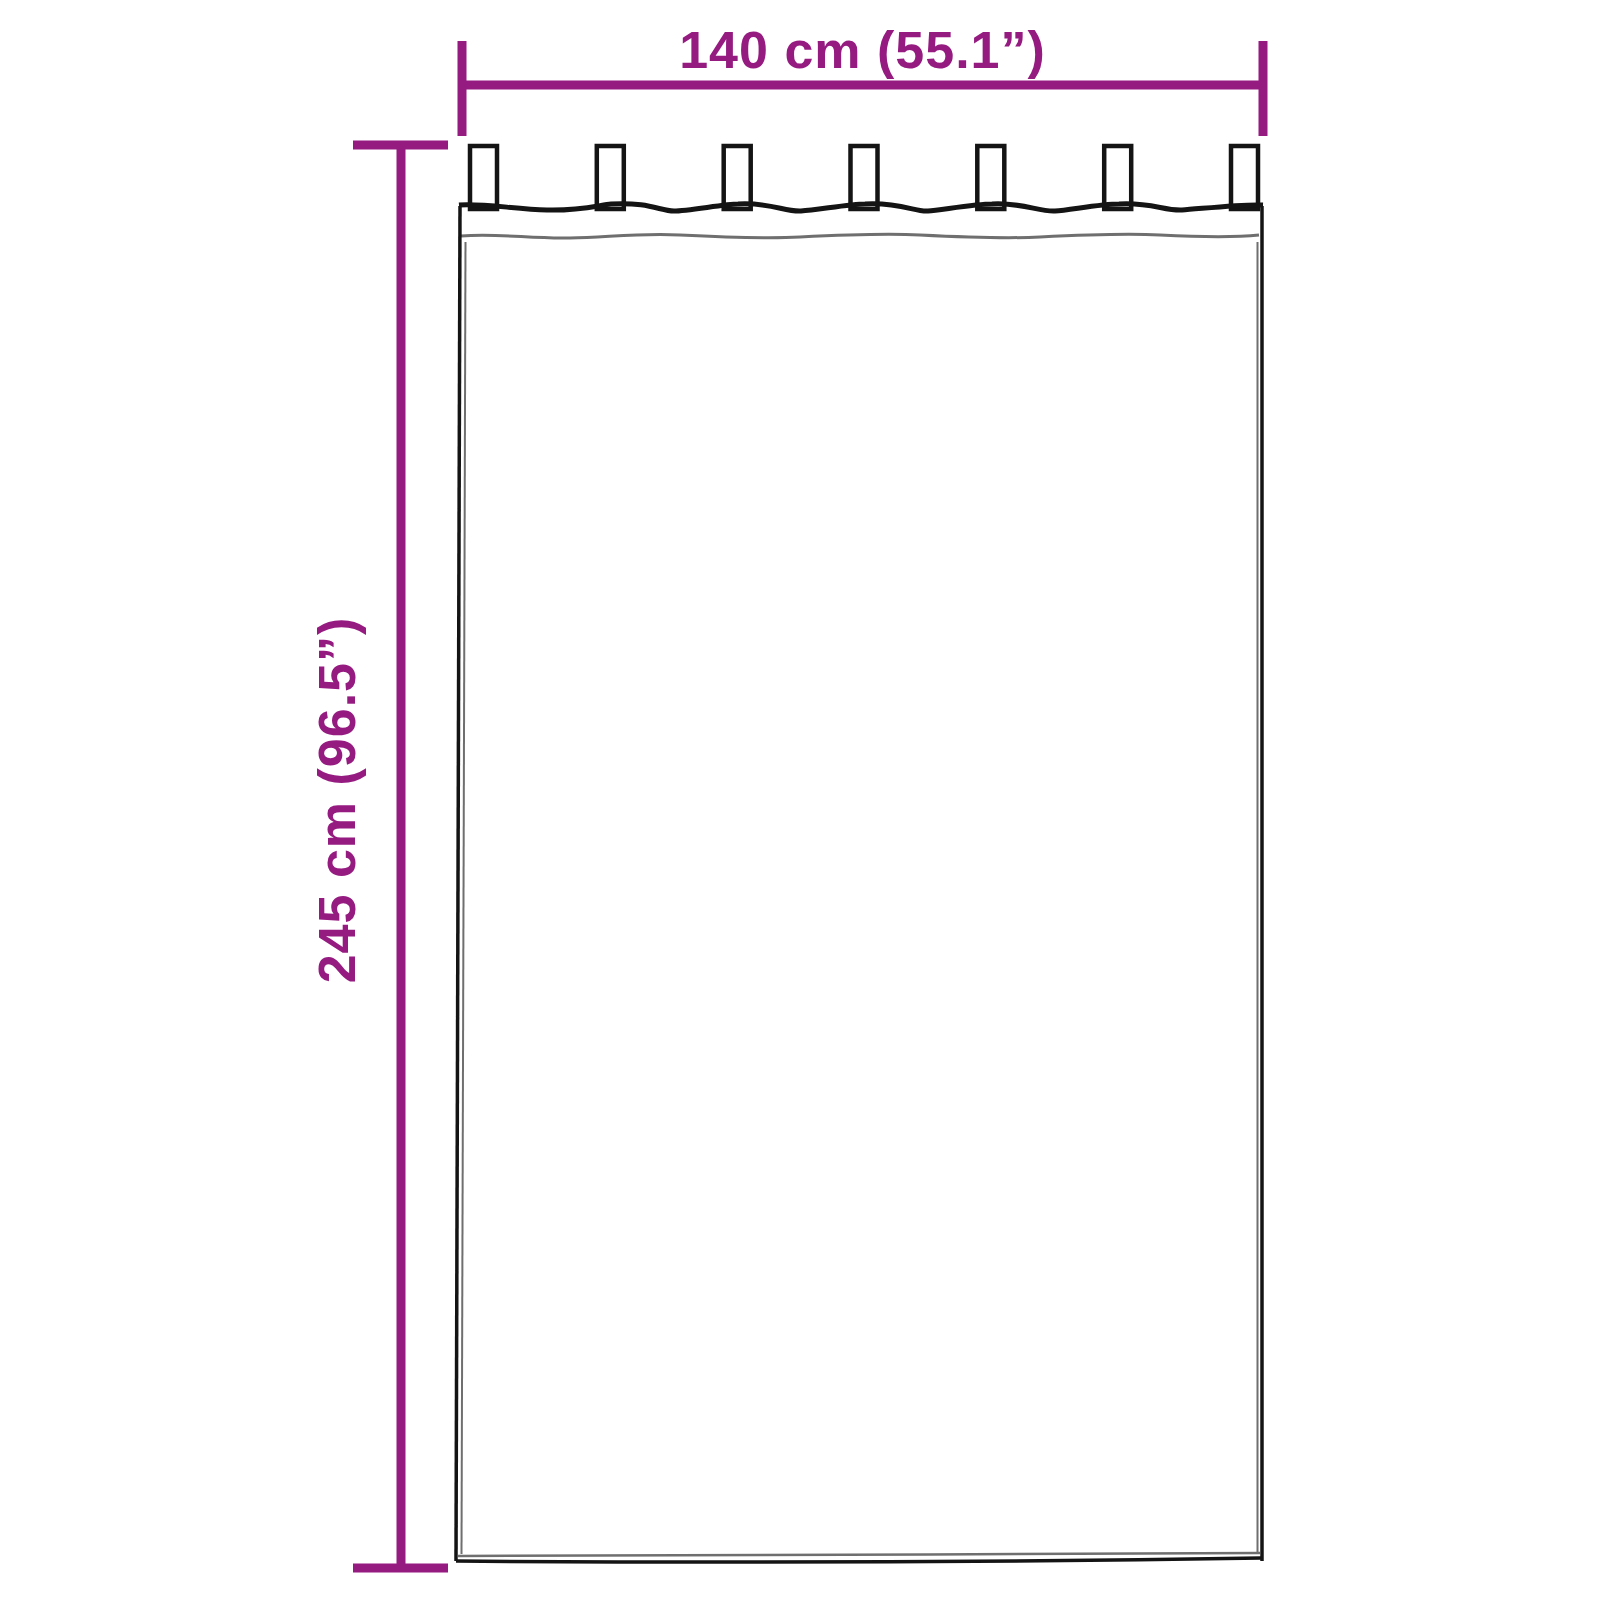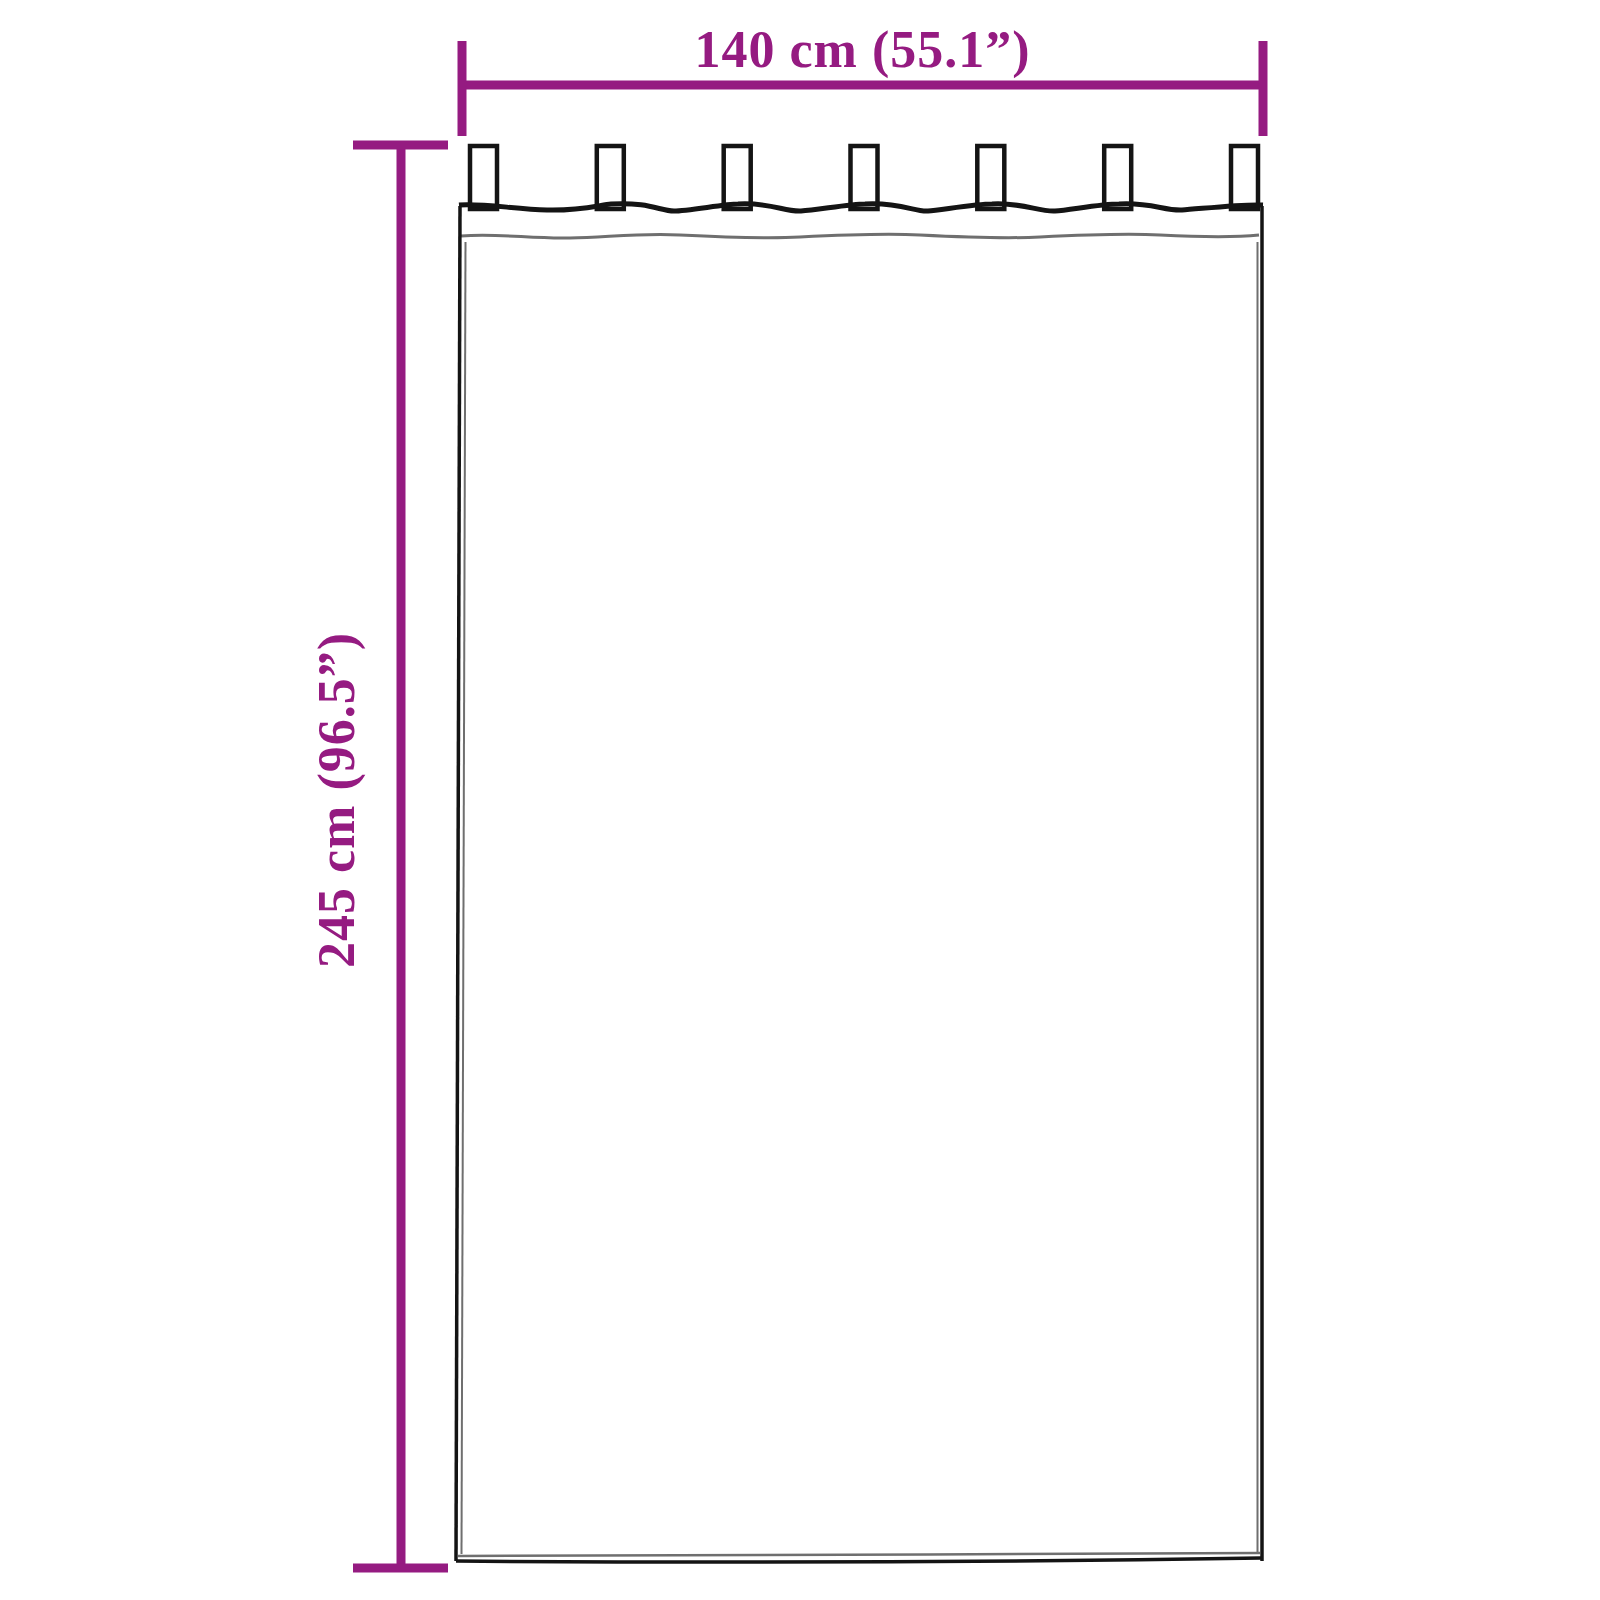--- a/index.html
+++ b/index.html
@@ -8,21 +8,21 @@
     --line-gray:#6F6F6F;
     --bg:#FFFFFF;
   }
   *{margin:0;padding:0;box-sizing:border-box;}
   html,body{background:var(--bg);}
   .canvas{
     position:relative;
     width:1600px;height:1600px;
     background:var(--bg);
     overflow:hidden;
-    font-family:Liberation Serif, serif;
+    font-family:Liberation Sans, sans-serif;
   }
   .canvas svg{position:absolute;left:0;top:0;}
   .dim-label{
     position:absolute;
     color:var(--accent);
     font-weight:700;
     font-size:52px;
     letter-spacing:1px;
     line-height:1;
     white-space:nowrap;

